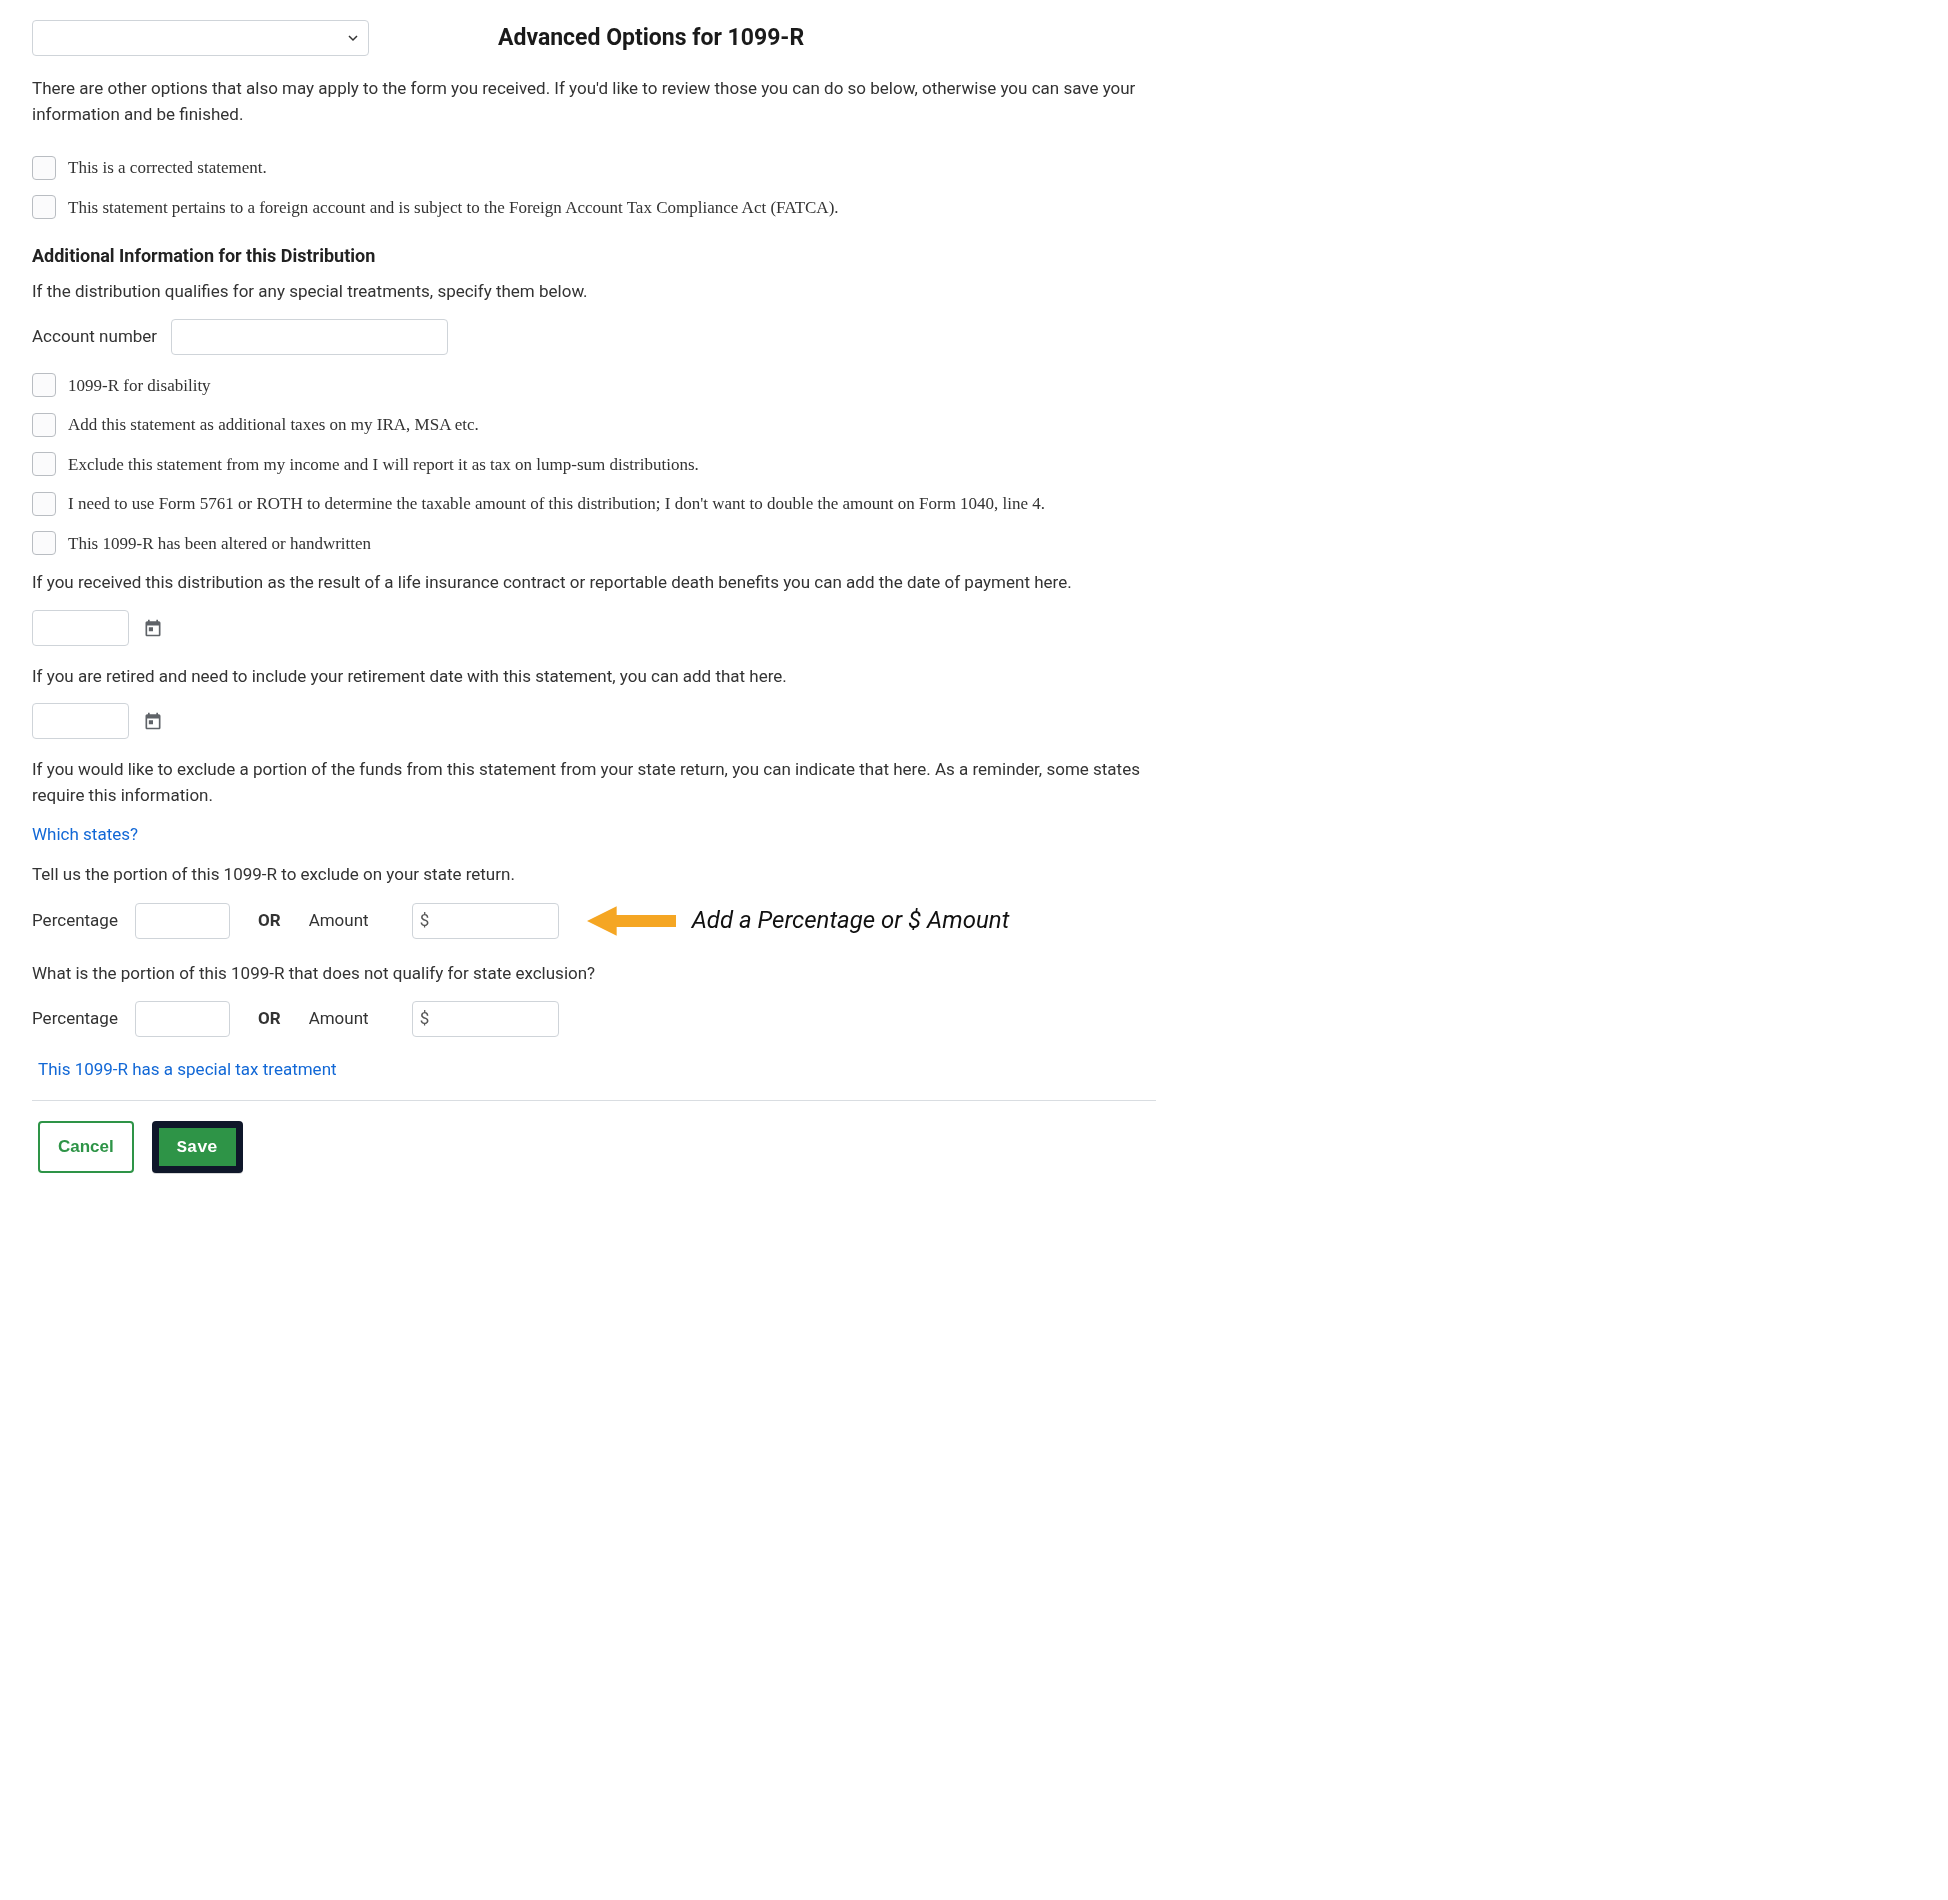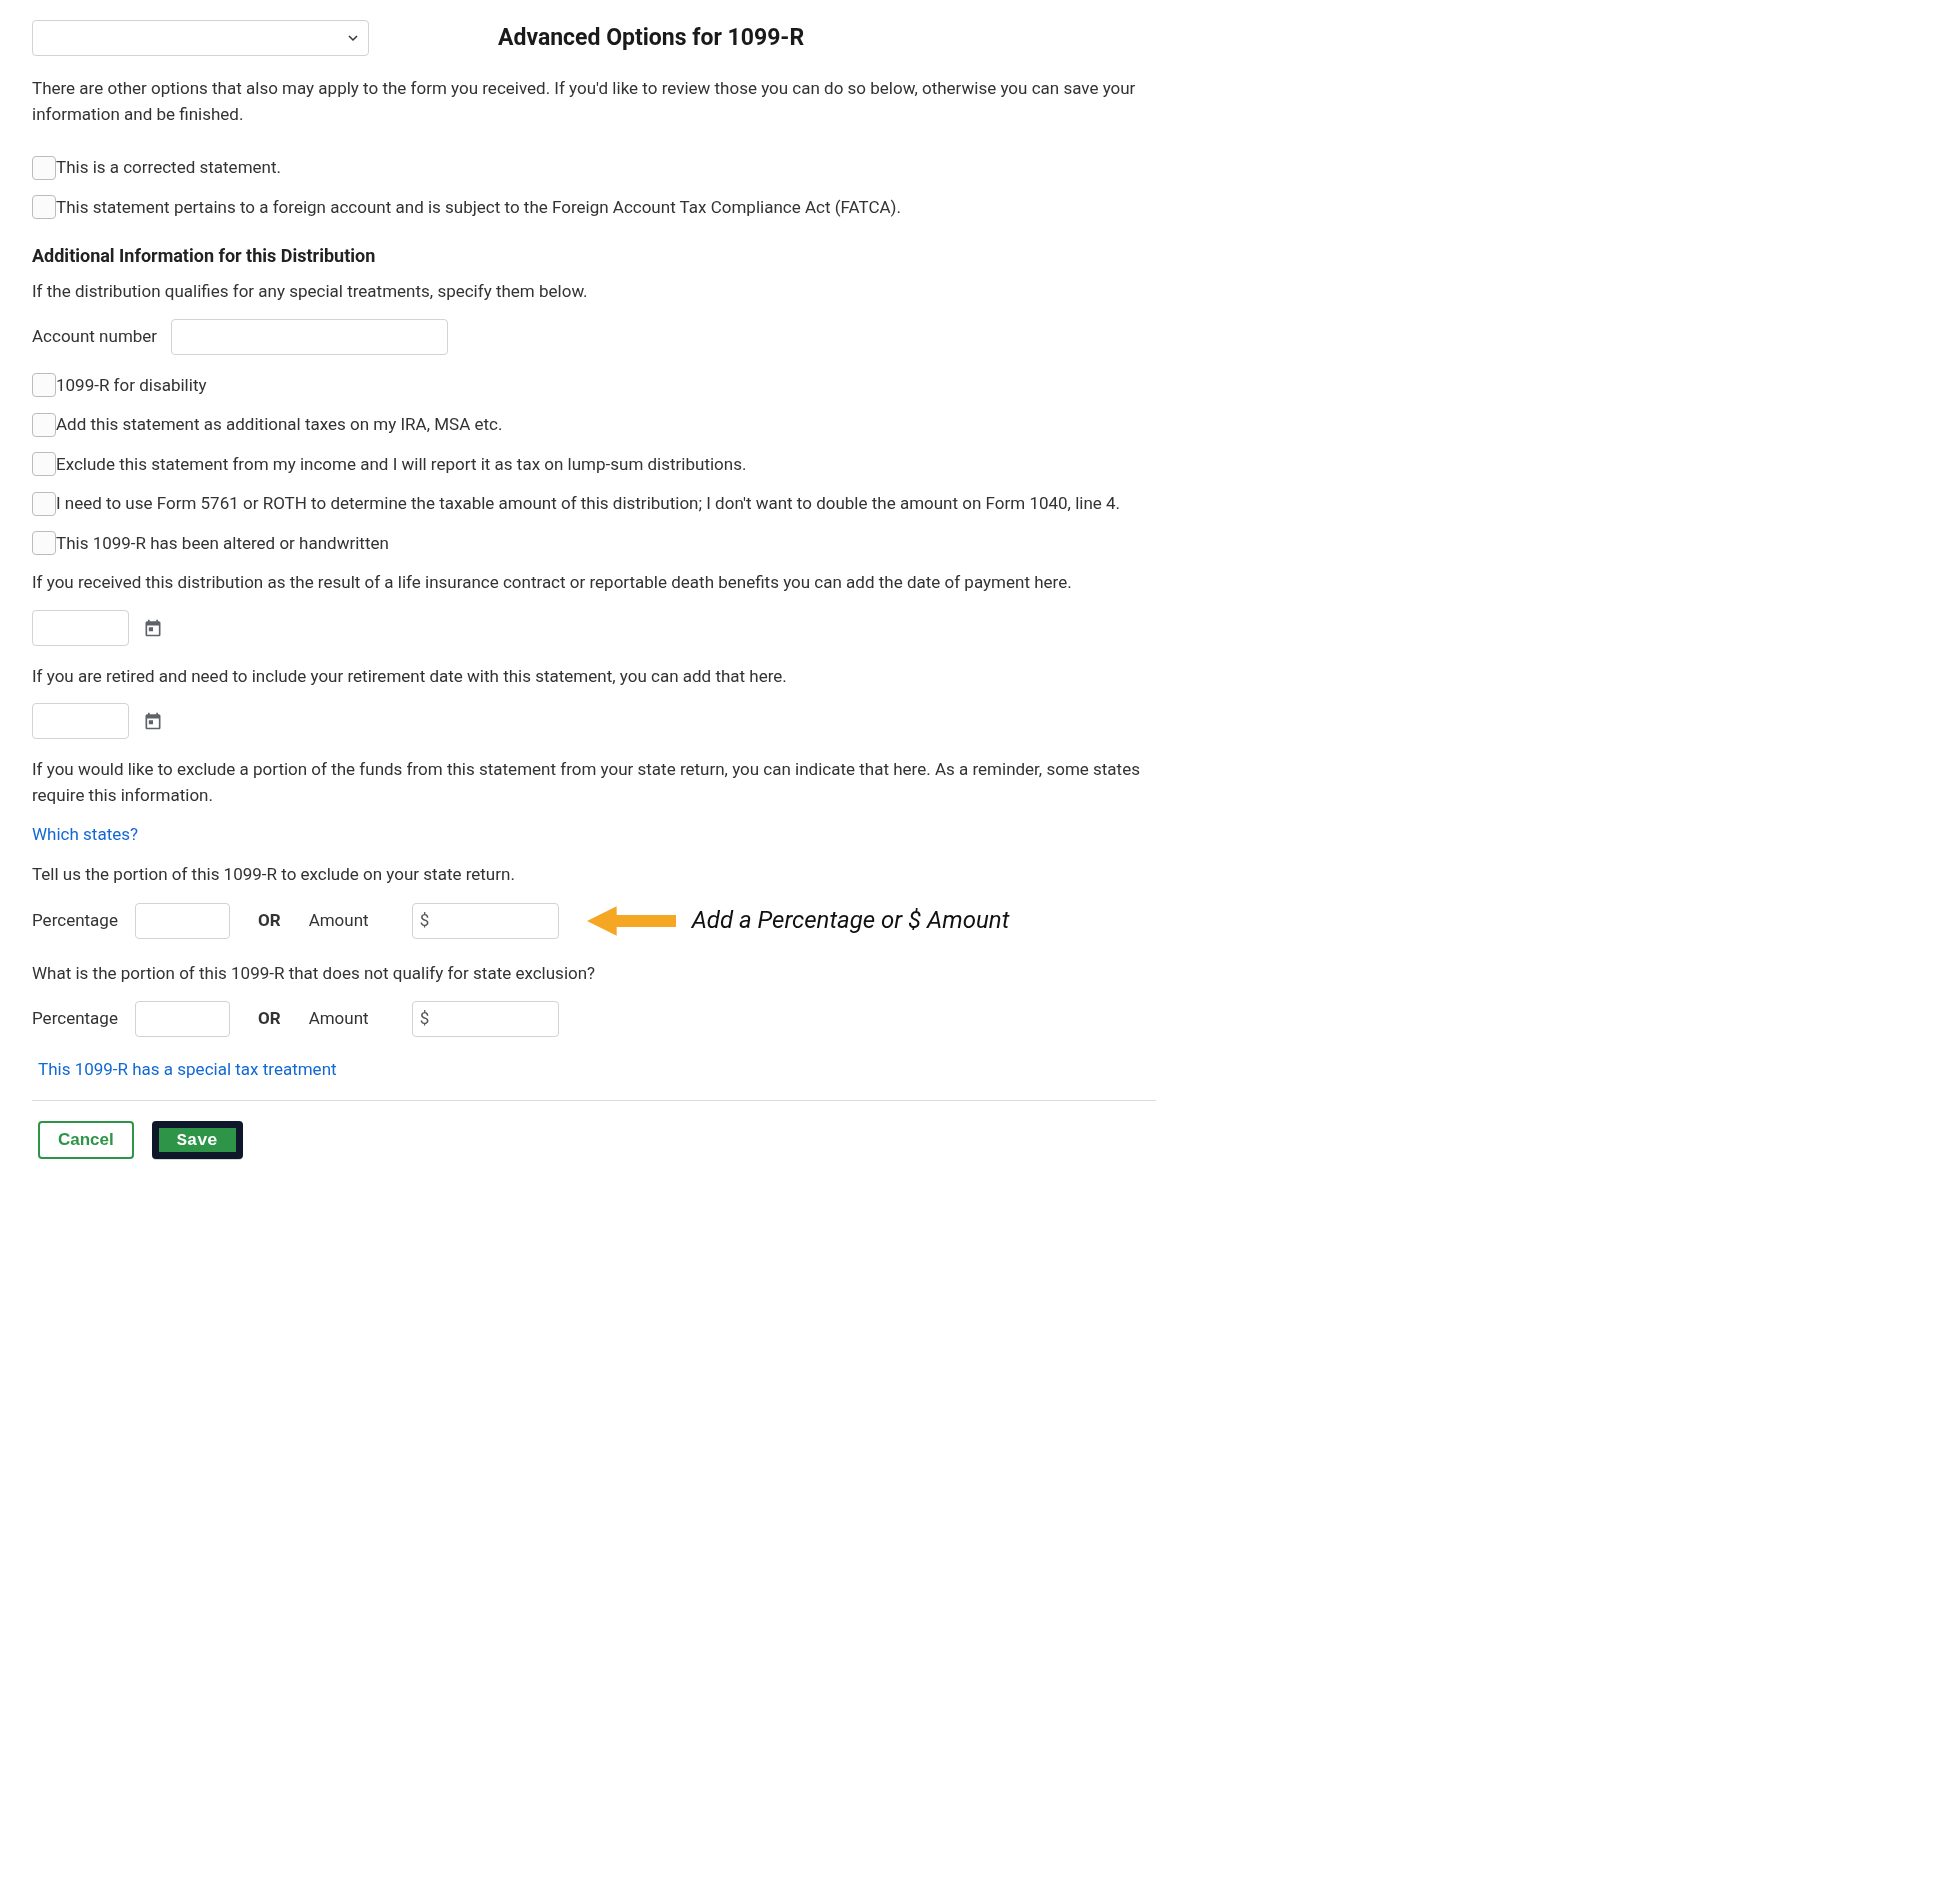--- a/index.html
+++ b/index.html
@@ -46,21 +46,23 @@
     h1.title {
       font-size: 23px;
       font-weight: 700;
       color: #1a1a1a;
       margin-left: 129px;
     }
     p.intro { margin: 20px 0 28px 0; color: #333; }
     .checkbox-row {
       display: flex;
       align-items: center;
+      gap: 12px;
       margin-bottom: 14px;
+      font-family: Liberation Serif, serif;
     }
     .checkbox {
       width: 24px;
       height: 24px;
       border: 1px solid #b9bdc2;
       border-radius: 4px;
       background: #fbfbfc;
       flex-shrink: 0;
       cursor: pointer;
     }
@@ -131,21 +133,21 @@
       line-height: 1.3;
     }
     .special-link-row { margin: 6px 0 18px 6px; }
     hr.divider {
       border: none;
       border-top: 1px solid #d9dde1;
       margin: 6px 0 20px 0;
     }
     .button-row { display:flex; gap:18px; margin-left:6px;}
     button.btn {
-      height: 38px;
+      height: 52px;
       padding: 0 18px;
       font-size: 17px;
       font-weight: 600;
       border-radius: 4px;
       cursor: pointer;
     }
     button.cancel {
       background: #fff;
       border: 2px solid #2e9447;
       color: #2e9447;

